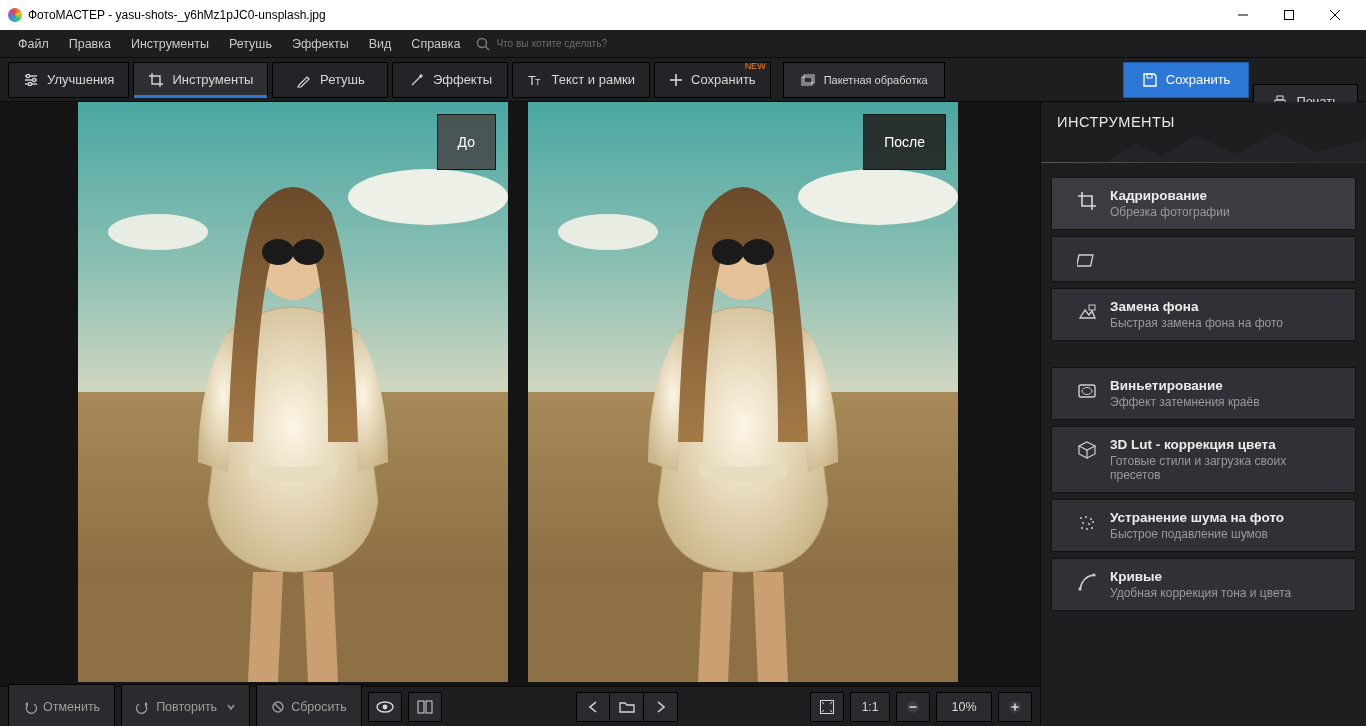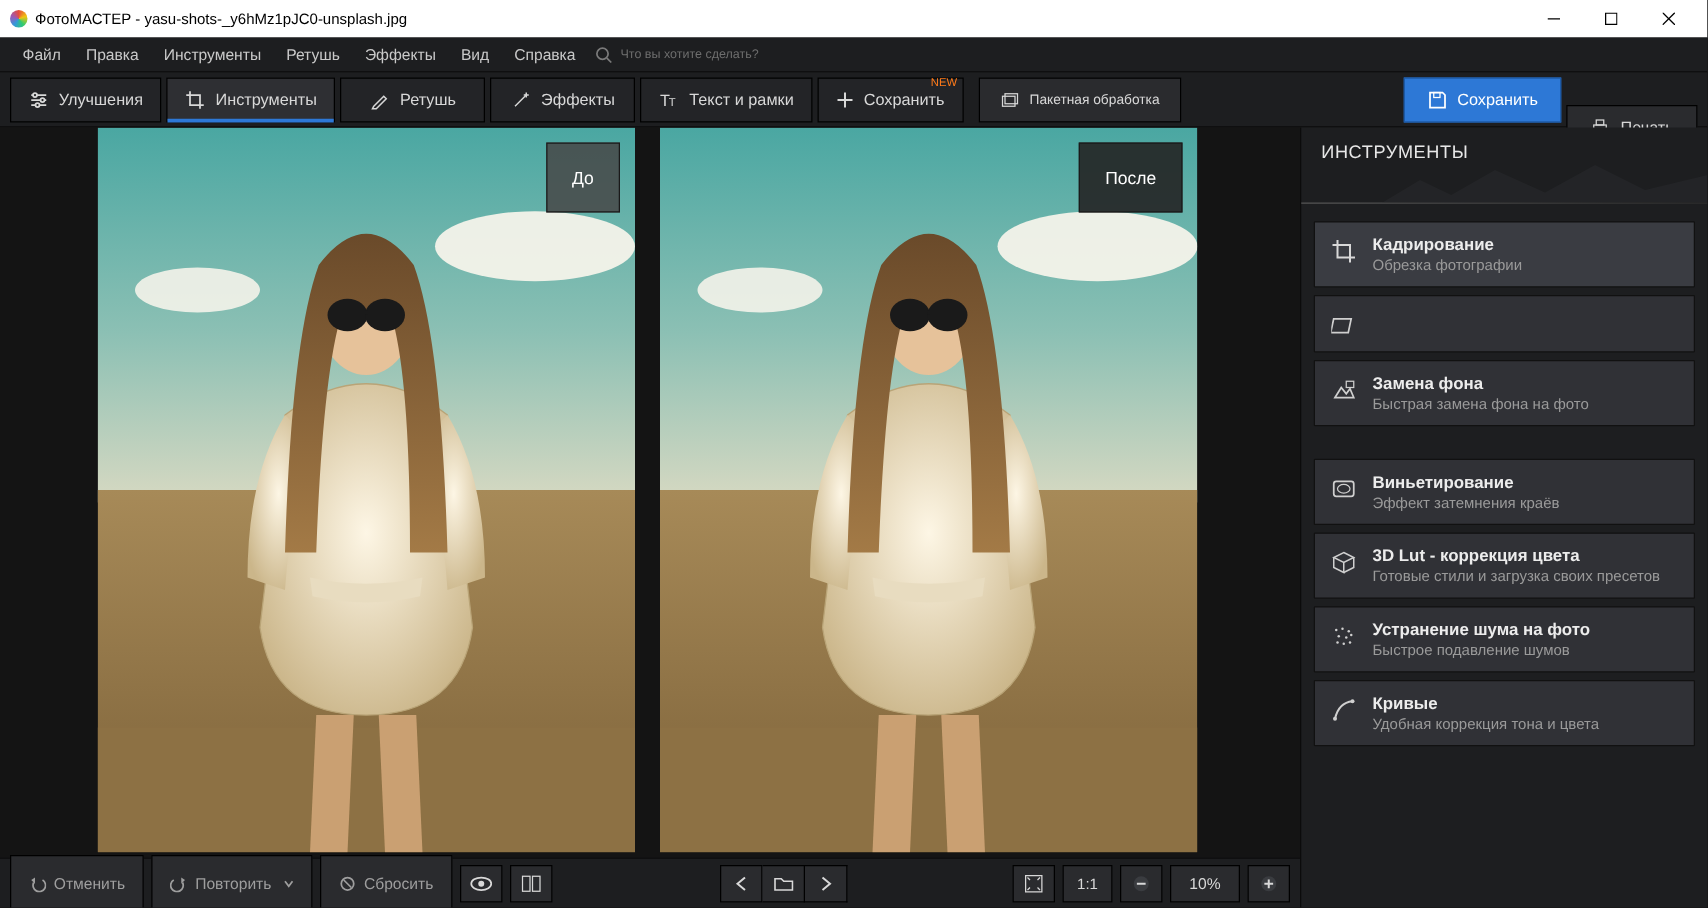--- a/index.html
+++ b/index.html
@@ -49,21 +49,21 @@
   .nav-group .bb-iconbtn:first-child { border-left: 1px solid #000; }
   .zoom-val { width: 56px; height: 30px; background: #2a2b2e; border: 1px solid #000; display: flex; align-items: center; justify-content: center; color: #d8d8d8; font-size: 12.5px; }
 
   
   .rpanel { width: 326px; background: #1d1e20; border-left: 1px solid #0b0b0b; display: flex; flex-direction: column; }
   .rpanel-header { height: 60px; padding: 12px 16px 0 16px; position: relative; }
   .rpanel-title { font-size: 14.5px; color: #e8e8e8; letter-spacing: .5px; }
   .mountains { position: absolute; right: 0; bottom: 0; width: 260px; height: 36px; opacity: .5; }
   .rpanel-divider { height: 1px; background: linear-gradient(90deg, #555 0%, #2c2c2c 100%); margin: 0 0 8px 0; }
   .tool-list { padding: 6px 10px; display: flex; flex-direction: column; gap: 6px; }
-  .tool-card { background: #303136; border: 1px solid #111; border-radius: 1px; display: flex; align-items: flex-start; gap: 12px; padding: 10px 12px; cursor: default; }
+  .tool-card { background: #303136; border: 1px solid #111; border-radius: 1px; display: flex; align-items: flex-start; gap: 12px; padding: 10px 24px; cursor: default; }
   .tool-card.active { background: #3a3c42; }
   .tool-icon { width: 22px; height: 22px; flex: 0 0 22px; display: flex; align-items: center; justify-content: center; color: #cfcfcf; margin-top: 2px; }
   .tool-title { font-size: 13.5px; font-weight: bold; color: #ececec; }
   .tool-desc { font-size: 12px; color: #9a9a9a; margin-top: 2px; }
   .tool-gap { height: 14px; }
 
   svg { display: block; }
 </style>
 </head>
 <body>

